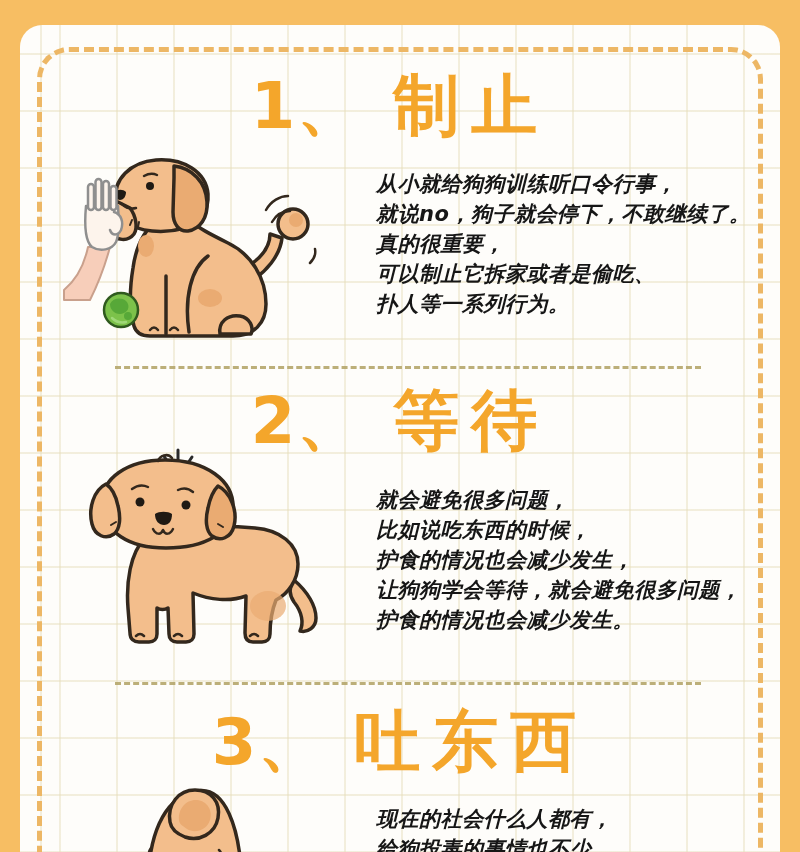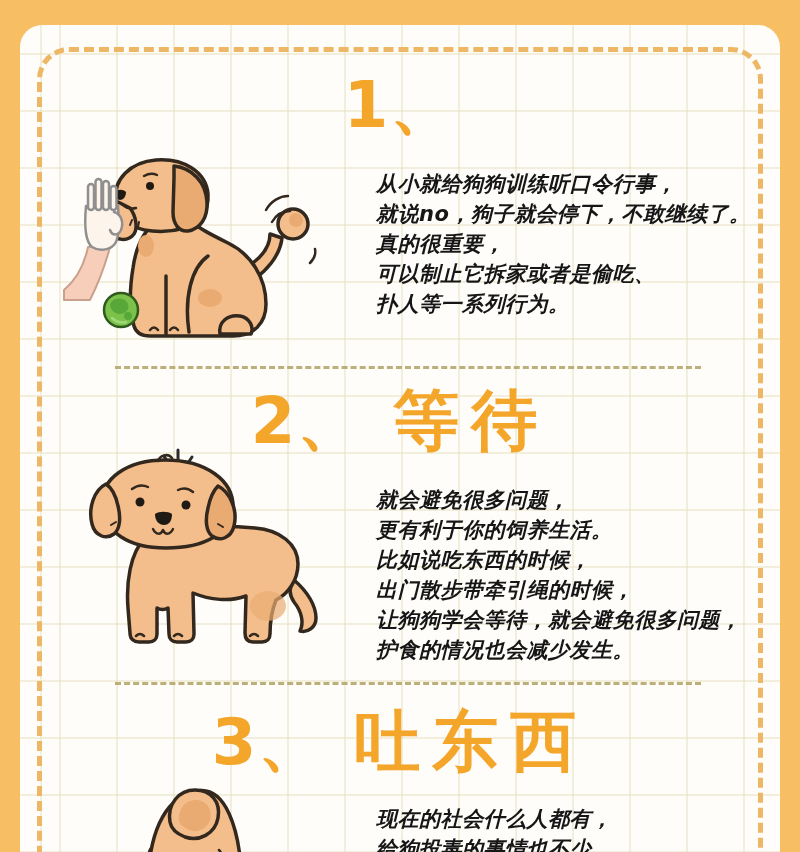--- a/index.html
+++ b/index.html
@@ -41,20 +41,21 @@
   svg{display:block;}
 </style>
 </head>
 <body>
 
 <div class="panel">
   <div class="dashed-frame"></div>
 
   <div class="section-title" style="top:48px">
     <span class="num">1、</span>
+    <span class="ttl">制止</span>
   </div>
 
   <div class="illus" style="left:38px;top:123px">
     <svg width="285" height="205" viewBox="0 0 285 205">
 
       <g stroke="#33281D" stroke-width="3.5" stroke-linecap="round" stroke-linejoin="round">
         <path d="M184,122 C202,112 212,100 212,86 L224,90 C222,108 208,124 192,134 Z" fill="#F3BE8C"></path>
         <circle cx="235" cy="76" r="15" fill="#F3BE8C"></circle>
         <circle cx="238" cy="72" r="7" fill="#EAAB72" stroke="none"></circle>
       </g>
@@ -155,23 +156,22 @@
         <path d="M82,61 q8,-6 16,-2 M128,62 q8,-4 15,2" fill="none" stroke-width="2.5"></path>
         <path d="M105,86 C109,83 118,83 122,86 C122,93 119,97 114,97 C109,97 105,93 105,86 Z" fill="#1F1A14" stroke="none"></path>
         <path d="M103,101 C106,107 111,107 113,102 C115,107 120,107 123,101" fill="none" stroke-width="2.5"></path>
         <path d="M66,94 l-5,3 M168,96 l5,3" fill="none" stroke-width="2"></path>
       </g>
     </svg>
   </div>
 
   <div class="para" style="top:460px">
       <div class="text-line">就会避免很多问题，</div>
-      <div class="text-line">更有利于你的饲养生活。</div>
       <div class="text-line">比如说吃东西的时候，</div>
-      <div class="text-line">出门散步带牵引绳的时候，</div>
+      <div class="text-line">护食的情况也会减少发生，</div>
       <div class="text-line">让狗狗学会等待，就会避免很多问题，</div>
       <div class="text-line">护食的情况也会减少发生。</div>
     </div>
 
   <div class="divider" style="top:657px"></div>
 
   <div class="section-title" style="top:684px">
     <span class="num">3、</span>
     <span class="ttl">吐东西</span>
   </div>

